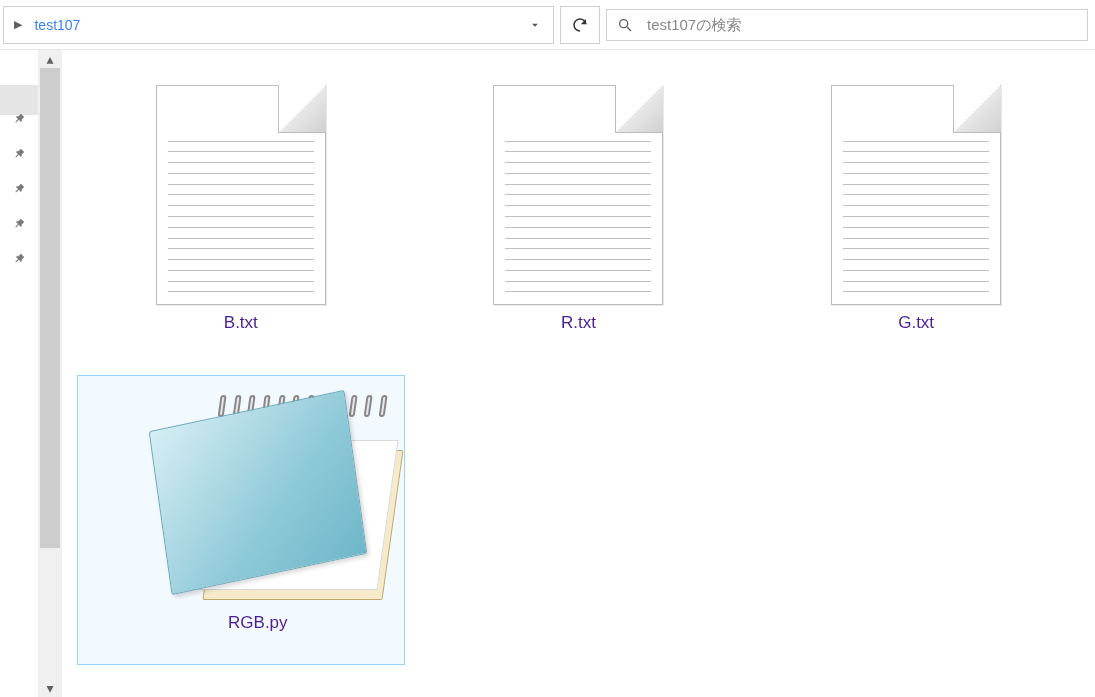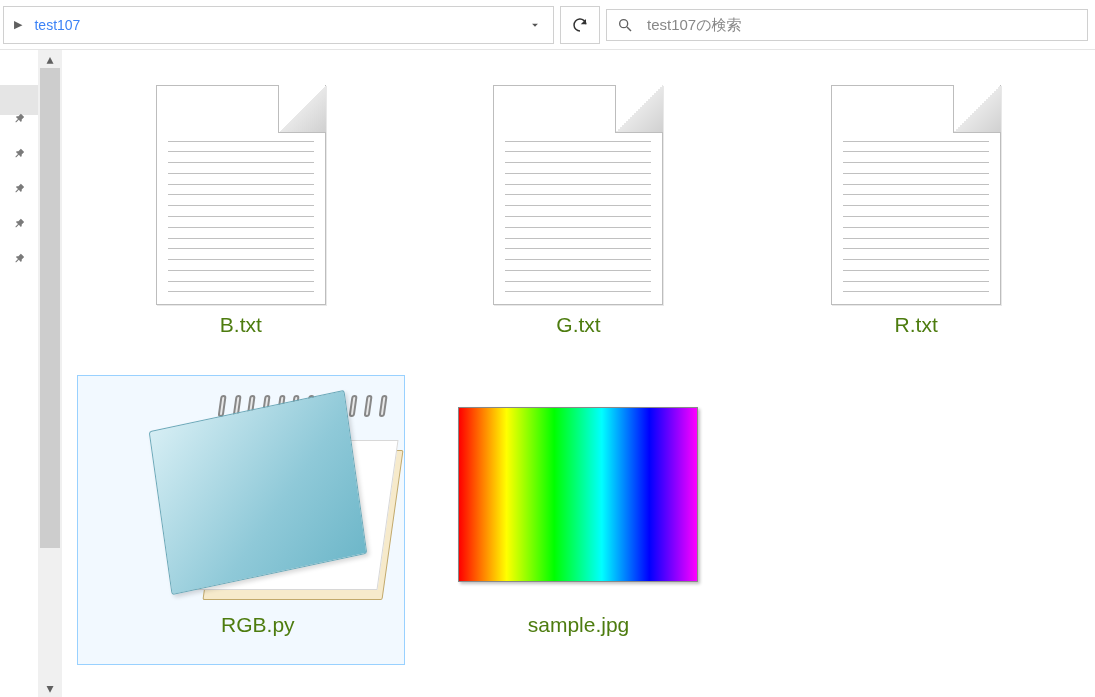--- a/index.html
+++ b/index.html
@@ -31,21 +31,21 @@
     .scroll-arrow { width:24px; height:18px; display:flex; align-items:center; justify-content:center; color:#606060; position:absolute; left:0;}
     .scroll-arrow.up { top:0; }
     .scroll-arrow.down { bottom:0; }
     .scroll-thumb { position:absolute; top:18px; left:2px; width:20px; height:480px; background:#cdcdcd; }
     
     .content { flex: 1; padding: 25px 15px; display: grid; grid-template-columns: repeat(3, 1fr); grid-auto-rows: 290px; gap: 10px; overflow:auto;}
     
     .file-item { display: flex; flex-direction: column; align-items: center; justify-content: flex-start; padding: 6px; cursor: pointer; border: 1px solid transparent; }
     .file-item.selected { border: 1px solid #99d1ff; background: #cce8ff40; padding-left: 40px; }
     .file-item .icon-area { height: 225px; display:flex; align-items:center; justify-content:center; width:100%;}
-    .file-item .label { margin-top: 6px; font-size: 21px; color: #4d7c0f; text-align:center;}
+    .file-item .label { margin-top: 6px; font-size: 17px; color: #4c1d95; text-align:center;}
     
     
     .txt-icon { width: 170px; height: 220px; position: relative; }
     .txt-page { position:absolute; inset:0; background:#fff; border:1px solid #bdbdbd; box-shadow: 1px 1px 0 #e8e8e8; }
     .txt-fold { position:absolute; top:0; right:0; width:48px; height:48px; background: linear-gradient(135deg, transparent 0%, transparent 50%, #e8e8e8 50%, #d0d0d0 100%); border-bottom:1px solid #bdbdbd; border-left:1px solid #bdbdbd;}
     .txt-fold-cut { position:absolute; top:-1px; right:-1px; width:48px; height:48px; background: linear-gradient(135deg, #fff 0%, #fff 49%, transparent 50%);}
     .txt-lines { position:absolute; top:56px; left:12px; right:12px; bottom:12px; display:flex; flex-direction:column; justify-content:space-between;}
     .txt-lines div { height:1px; background:#c0c0c0; }
     
     
@@ -162,21 +162,21 @@
               <div></div>
               <div></div>
               <div></div>
               <div></div>
               <div></div>
               <div></div>
               <div></div>
             </div>
           </div>
         </div>
-        <div class="label">G.txt</div>
+        <div class="label">R.txt</div>
       </div>
       <div class="file-item">
         <div class="icon-area">
           <div class="txt-icon">
             <div class="txt-page"></div>
             <div class="txt-fold-cut"></div>
             <div class="txt-fold"></div>
             <div class="txt-lines">
               <div></div>
               <div></div>
@@ -189,21 +189,21 @@
               <div></div>
               <div></div>
               <div></div>
               <div></div>
               <div></div>
               <div></div>
               <div></div>
             </div>
           </div>
         </div>
-        <div class="label">R.txt</div>
+        <div class="label">G.txt</div>
       </div>
       <div class="file-item selected">
         <div class="icon-area">
           <div class="notepad-icon">
             <div class="note-base"></div>
             <div class="note-pages"></div>
             <div class="note-spiral">
               <span></span>
               <span></span>
               <span></span>
@@ -215,20 +215,14 @@
               <span></span>
               <span></span>
               <span></span>
               <span></span>
             </div>
             <div class="note-cover"></div>
           </div>
         </div>
         <div class="label">RGB.py</div>
       </div>
-      <div class="file-item">
-        <div class="icon-area">
-          <div class="img-thumb"></div>
-        </div>
-        <div class="label">sample.jpg</div>
-      </div>
     </div>
 </div>
 
 </body></html>

